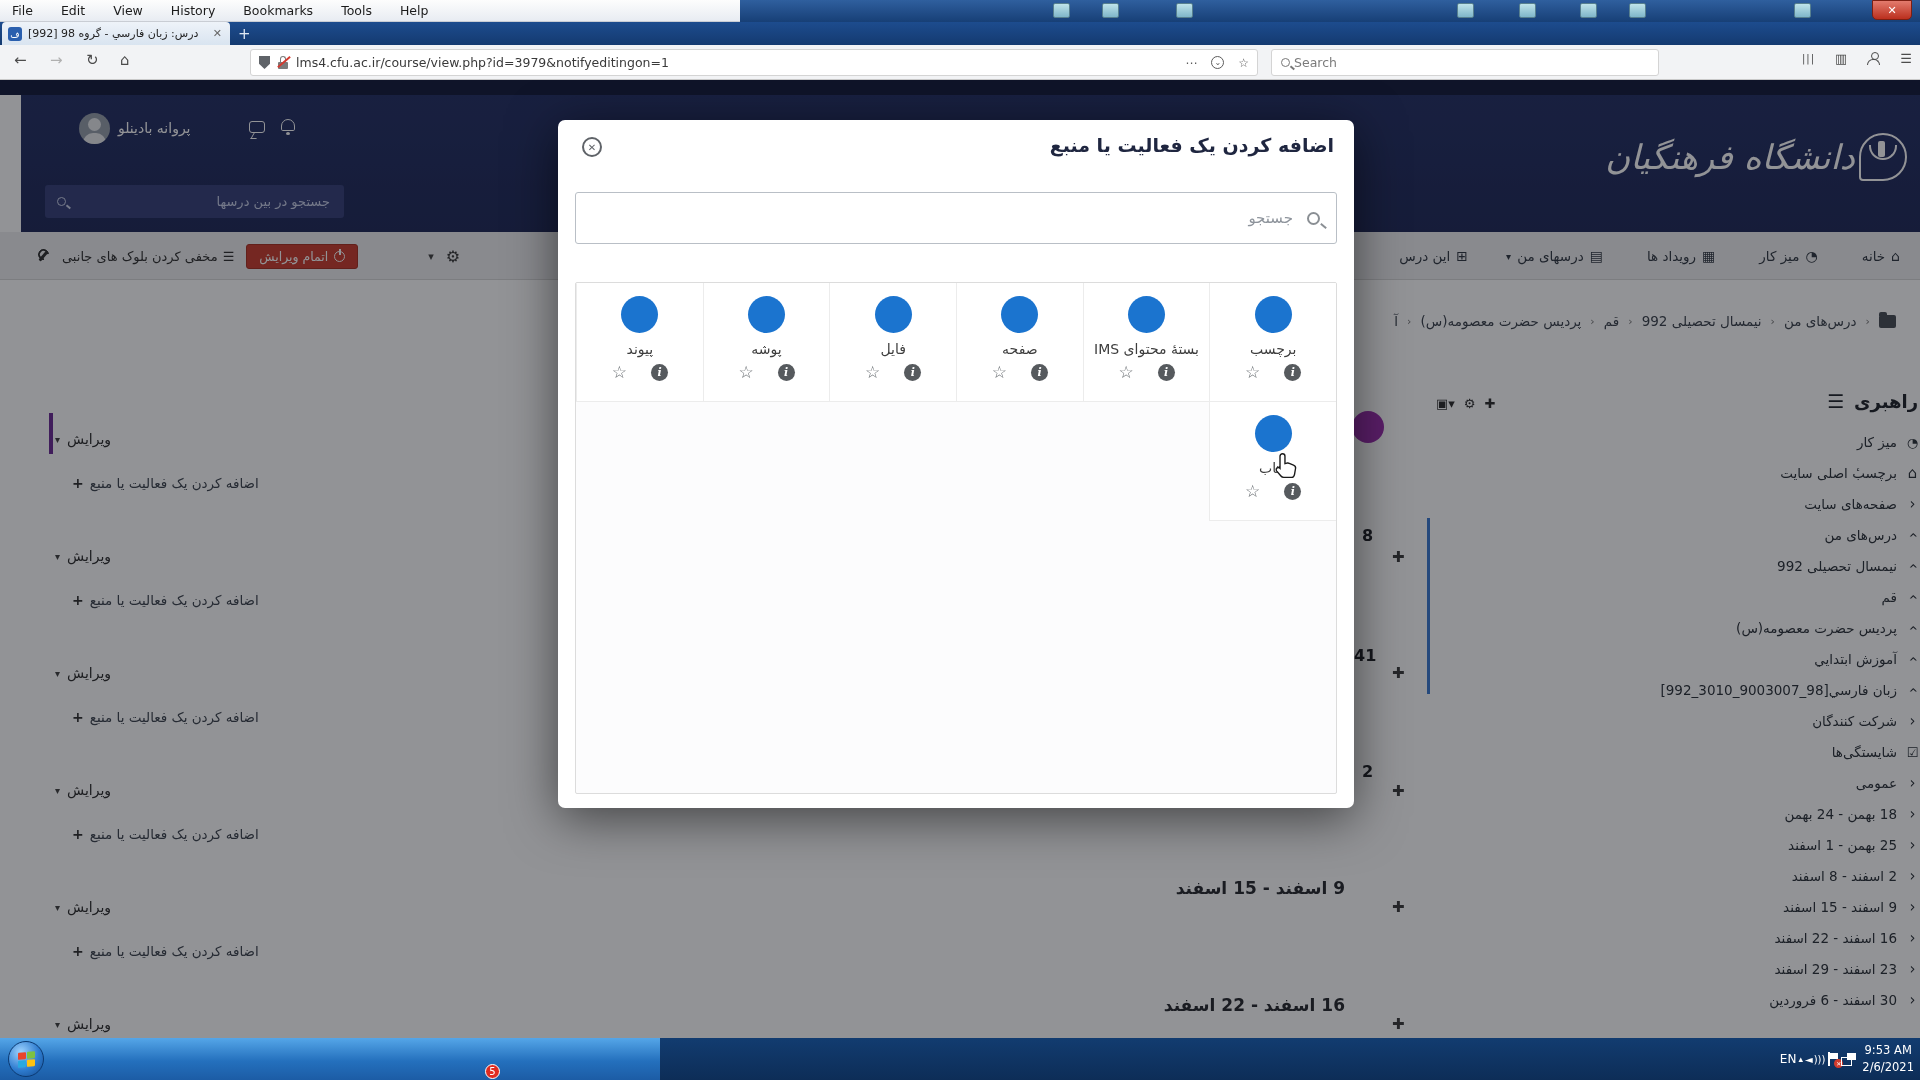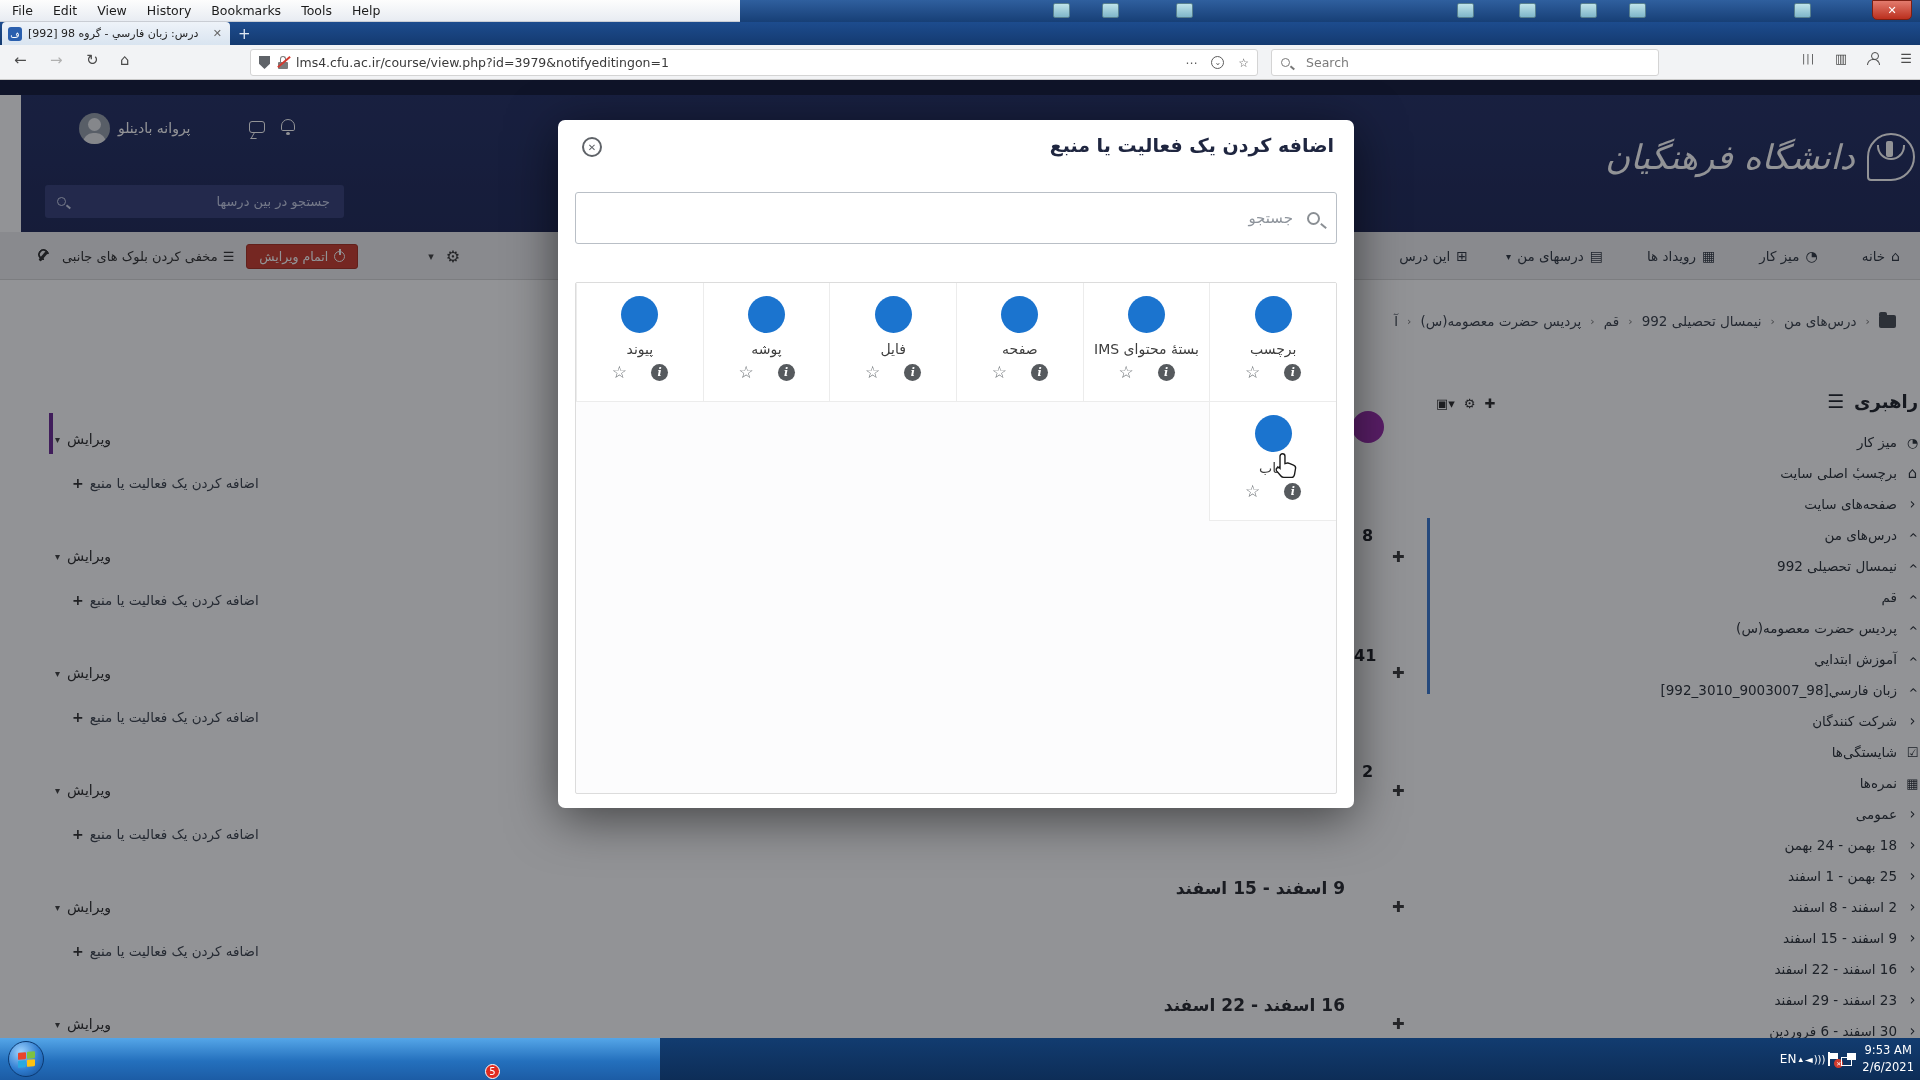--- a/index.html
+++ b/index.html
@@ -3,21 +3,21 @@
 <meta charset="utf-8">
 <style>
   html,body{margin:0;padding:0;background:#000;}
   *{box-sizing:border-box;}
   .screen{position:relative;width:1920px;height:1080px;overflow:hidden;
           font-family:"DejaVu Sans","Liberation Sans",sans-serif;background:#0d2a55;}
   .abs{position:absolute;}
 
   
   .menubar{position:absolute;left:0;top:0;width:740px;height:22px;background:linear-gradient(#fdfdfd,#e8ecf2);
-           display:flex;align-items:center;gap:20px;padding:0 12px;font-size:12.5px;color:#1c1c1c;border-bottom:1px solid #c9cdd4;}
+           display:flex;align-items:center;gap:28px;padding:0 12px;font-size:12.5px;color:#1c1c1c;border-bottom:1px solid #c9cdd4;}
   .titlebar{position:absolute;left:740px;top:0;right:0;height:22px;background:linear-gradient(#2f5f9e,#173f76);}
   .mini-desk-icon{position:absolute;top:3px;width:17px;height:15px;background:linear-gradient(#bfe3ea,#7fb6c9);border:1px solid #57808f;border-radius:2px;}
   .win-close{position:absolute;top:0;width:40px;height:20px;background:linear-gradient(#e37b6d,#bb2f1e);border:1px solid #7e1f12;
              border-radius:0 0 5px 5px;color:#fff;font-size:11px;display:flex;align-items:center;justify-content:center;}
   .tabbar{position:absolute;left:0;top:22px;width:100%;height:23px;background:linear-gradient(#1d4c8e,#143a70);}
   .tab{position:absolute;left:2px;top:0;width:228px;height:23px;background:linear-gradient(#eef3f9,#d9e4f0);
        border-radius:4px 4px 0 0;display:flex;align-items:center;padding:0 6px;gap:6px;font-size:11px;color:#222;}
   .favicon{width:14px;height:14px;border-radius:3px;background:#2a5fae;color:#fff;font-size:9px;display:flex;align-items:center;justify-content:center;flex:0 0 auto;}
   .tab-title{flex:1;overflow:hidden;white-space:nowrap;direction:rtl;text-align:left;}
   .tab-close{color:#666;font-size:11px;padding:0 2px;}
@@ -30,21 +30,21 @@
              display:flex;align-items:center;padding:0 8px;gap:7px;font-size:12.5px;color:#3a3a3a;}
   .shield{width:11px;height:13px;background:#5f6368;clip-path:polygon(0 0,100% 0,100% 60%,50% 100%,0 60%);}
   .lockwrap{position:relative;width:12px;height:13px;}
   .lock-body{position:absolute;left:1px;bottom:0;width:10px;height:7px;background:#7a7a7a;border-radius:1px;}
   .lock-arc{position:absolute;left:3px;top:0;width:6px;height:6px;border:1.5px solid #7a7a7a;border-bottom:none;border-radius:4px 4px 0 0;}
   .lock-slash{position:absolute;left:-1px;top:5px;width:16px;height:2px;background:#d43a2f;transform:rotate(-40deg);}
   .url-text{flex:1;white-space:nowrap;overflow:hidden;direction:ltr;}
   .url-right{display:flex;gap:14px;color:#5c5c5c;font-size:12px;align-items:center;}
   .pocket{width:13px;height:13px;border:1.4px solid #5c5c5c;border-radius:50%;font-size:8px;line-height:11px;text-align:center;color:#5c5c5c;}
   .search-field{position:absolute;left:1271px;top:4px;width:388px;height:27px;background:#fff;border:1px solid #d4d4d4;border-radius:3px;
-                display:flex;align-items:center;padding:0 9px;gap:16px;color:#7b7b7b;font-size:12.5px;}
+                display:flex;align-items:center;padding:0 9px;gap:4px;color:#7b7b7b;font-size:12.5px;}
   .mag{width:9px;height:9px;border:1.6px solid #777;border-radius:50%;position:relative;flex:0 0 auto;}
   .mag::after{content:"";position:absolute;left:8px;top:8px;width:5px;height:1.6px;background:#777;transform:rotate(40deg);}
   .tb-right{position:absolute;right:8px;top:6px;display:flex;gap:20px;color:#4c4c4c;font-size:13px;align-items:center;}
   .person-ico{width:13px;height:13px;position:relative;}
   .person-ico::before{content:"";position:absolute;left:3.5px;top:0;width:6px;height:6px;border:1.5px solid #4c4c4c;border-radius:50%;}
   .person-ico::after{content:"";position:absolute;left:0;bottom:0;width:11px;height:5px;border:1.5px solid #4c4c4c;border-bottom:none;border-radius:6px 6px 0 0;}
 
   
   .page{position:absolute;left:0;top:80px;width:1920px;height:958px;background:#fff;overflow:hidden;direction:ltr;}
   .topstrip{position:absolute;left:0;top:0;width:100%;height:15px;background:#161e3d;}
@@ -56,21 +56,21 @@
   .bubble-ico{position:absolute;left:228px;top:26px;width:16px;height:12px;border:1.6px solid #fff;border-radius:3px;}
   .bubble-ico::after{content:"";position:absolute;left:2px;top:11px;width:5px;height:5px;border-left:1.6px solid #fff;border-bottom:1.6px solid #fff;transform:skewX(-30deg);}
   .bell-ico{position:absolute;left:260px;top:24px;width:14px;height:12px;border:1.6px solid #fff;border-radius:8px 8px 2px 2px;}
   .bell-ico::after{content:"";position:absolute;left:4px;top:12px;width:4px;height:3px;background:#fff;border-radius:50%;}
   .course-search{position:absolute;left:24px;top:90px;width:299px;height:33px;background:#39437b;border-radius:3px;
                  display:flex;align-items:center;padding:0 12px;gap:10px;}
   .course-search .mag{border-color:#cdd2ea;}
   .course-search .mag::after{background:#cdd2ea;}
   .course-search input{flex:1;background:transparent;border:none;outline:none;direction:rtl;color:#e7eaf6;font-size:13px;font-family:inherit;}
   .course-search input::placeholder{color:#c9cfe8;}
-  .logo{position:absolute;right:26px;top:38px;display:flex;direction:rtl;align-items:center;gap:12px;color:#fff;}
+  .logo{position:absolute;right:34px;top:38px;display:flex;direction:rtl;align-items:center;gap:4px;color:#fff;}
   .emblem{width:48px;height:48px;border:2.5px solid #fff;border-radius:50% 50% 50% 4px;position:relative;}
   .emblem::before{content:"";position:absolute;left:8px;top:10px;width:24px;height:13px;border:2px solid #fff;border-top:none;border-radius:0 0 14px 14px;}
   .emblem::after{content:"";position:absolute;left:17px;top:6px;width:7px;height:16px;background:#fff;border-radius:2px;}
   .logo-text{font-size:34px;font-family:"DejaVu Serif","Liberation Serif",serif;font-style:italic;}
 
   .lms-navbar{position:absolute;left:0;top:152px;width:100%;height:48px;background:#efeff0;border-bottom:1px solid #d8d8d8;}
   .nav-right{position:absolute;right:20px;top:0;height:48px;display:flex;direction:rtl;align-items:center;gap:38px;font-size:13.5px;color:#333a44;}
   .nav-link{display:flex;direction:rtl;align-items:center;gap:6px;white-space:nowrap;}
   .n-ico::before{font-size:14px;}
   .n-ico[data-icon="home-icon"]::before{content:"⌂";}
@@ -453,24 +453,20 @@
           </div>
           <div class="sb-item" data-name="navigation-tree-item">
             <span class="s-ico" data-name="tree-item-icon" data-marker="collapsed"></span>
             <span data-name="tree-item-label">شرکت کنندگان</span>
           </div>
           <div class="sb-item" data-name="navigation-tree-item">
             <span class="s-ico" data-name="tree-item-icon" data-icon="competencies-icon"></span>
             <span data-name="tree-item-label">شایستگی‌ها</span>
           </div>
           <div class="sb-item" data-name="navigation-tree-item">
-            <span class="s-ico" data-name="tree-item-icon" data-icon="grades-icon"></span>
-            <span data-name="tree-item-label">نمره‌ها</span>
-          </div>
-          <div class="sb-item" data-name="navigation-tree-item">
             <span class="s-ico" data-name="tree-item-icon" data-marker="collapsed"></span>
             <span data-name="tree-item-label">عمومی</span>
           </div>
           <div class="sb-item" data-name="navigation-tree-item">
             <span class="s-ico" data-name="tree-item-icon" data-marker="collapsed"></span>
             <span data-name="tree-item-label">18 بهمن - 24 بهمن</span>
           </div>
           <div class="sb-item" data-name="navigation-tree-item">
             <span class="s-ico" data-name="tree-item-icon" data-marker="collapsed"></span>
             <span data-name="tree-item-label">25 بهمن - 1 اسفند</span>

